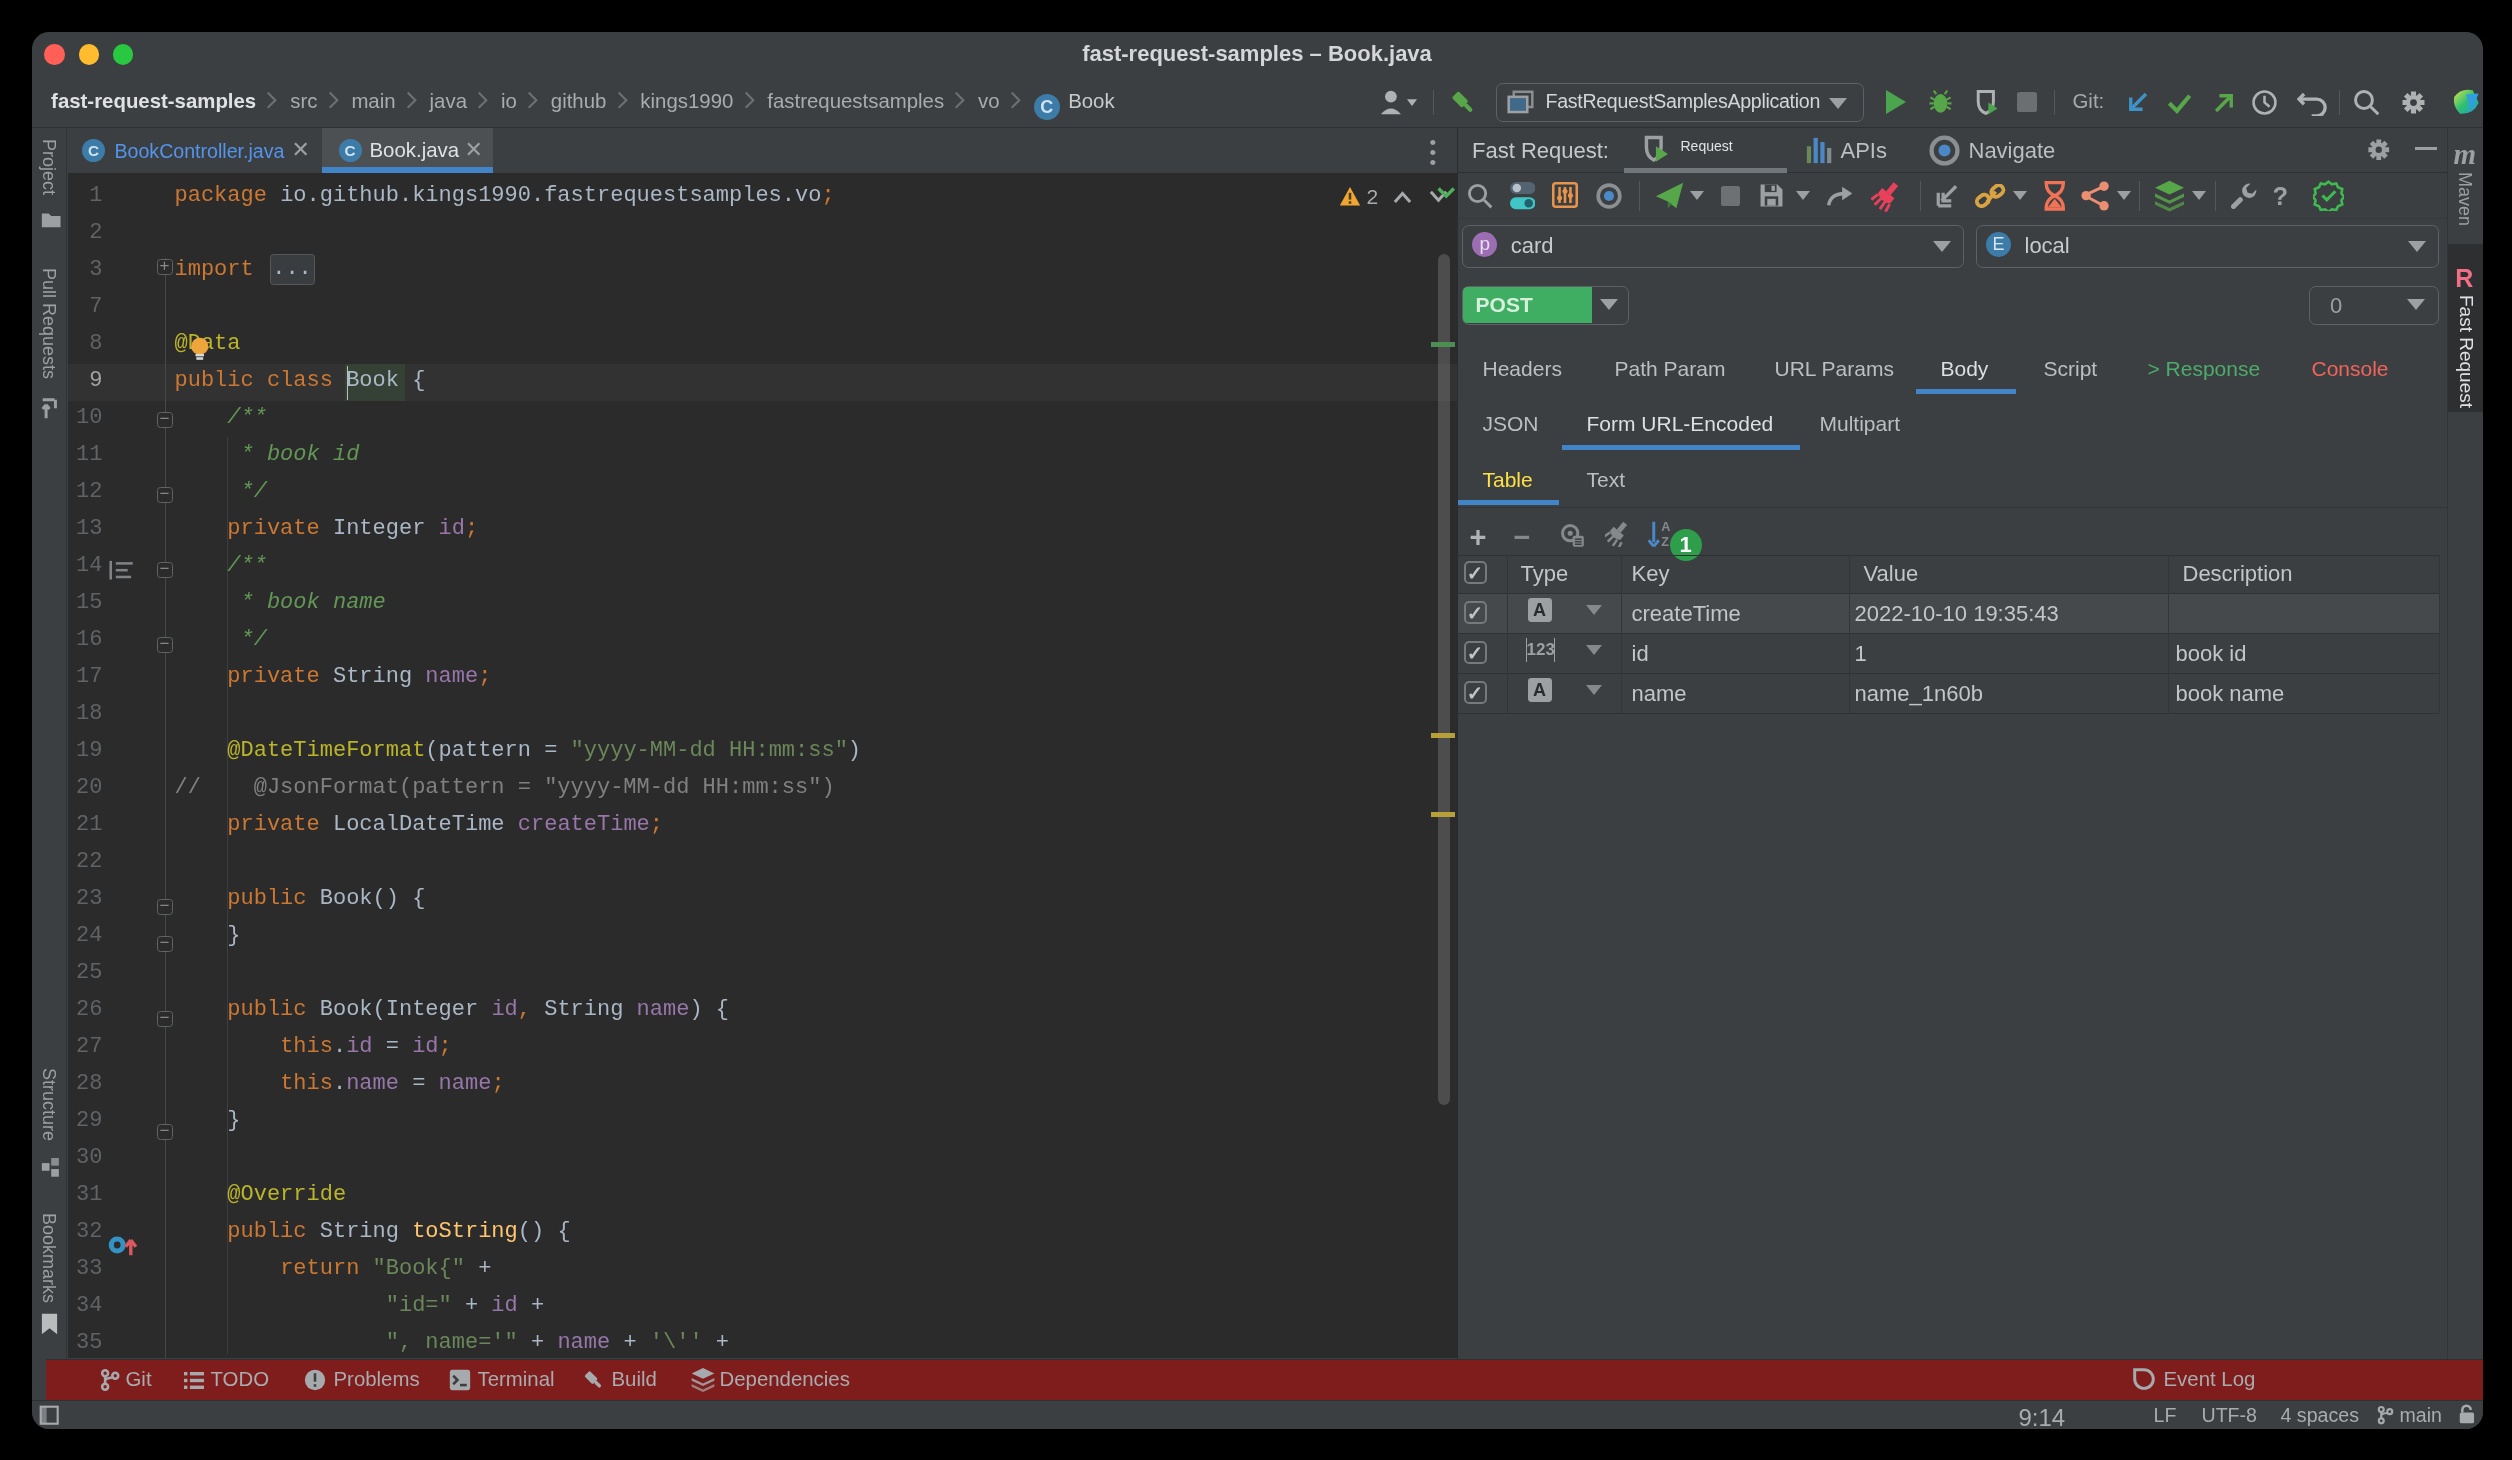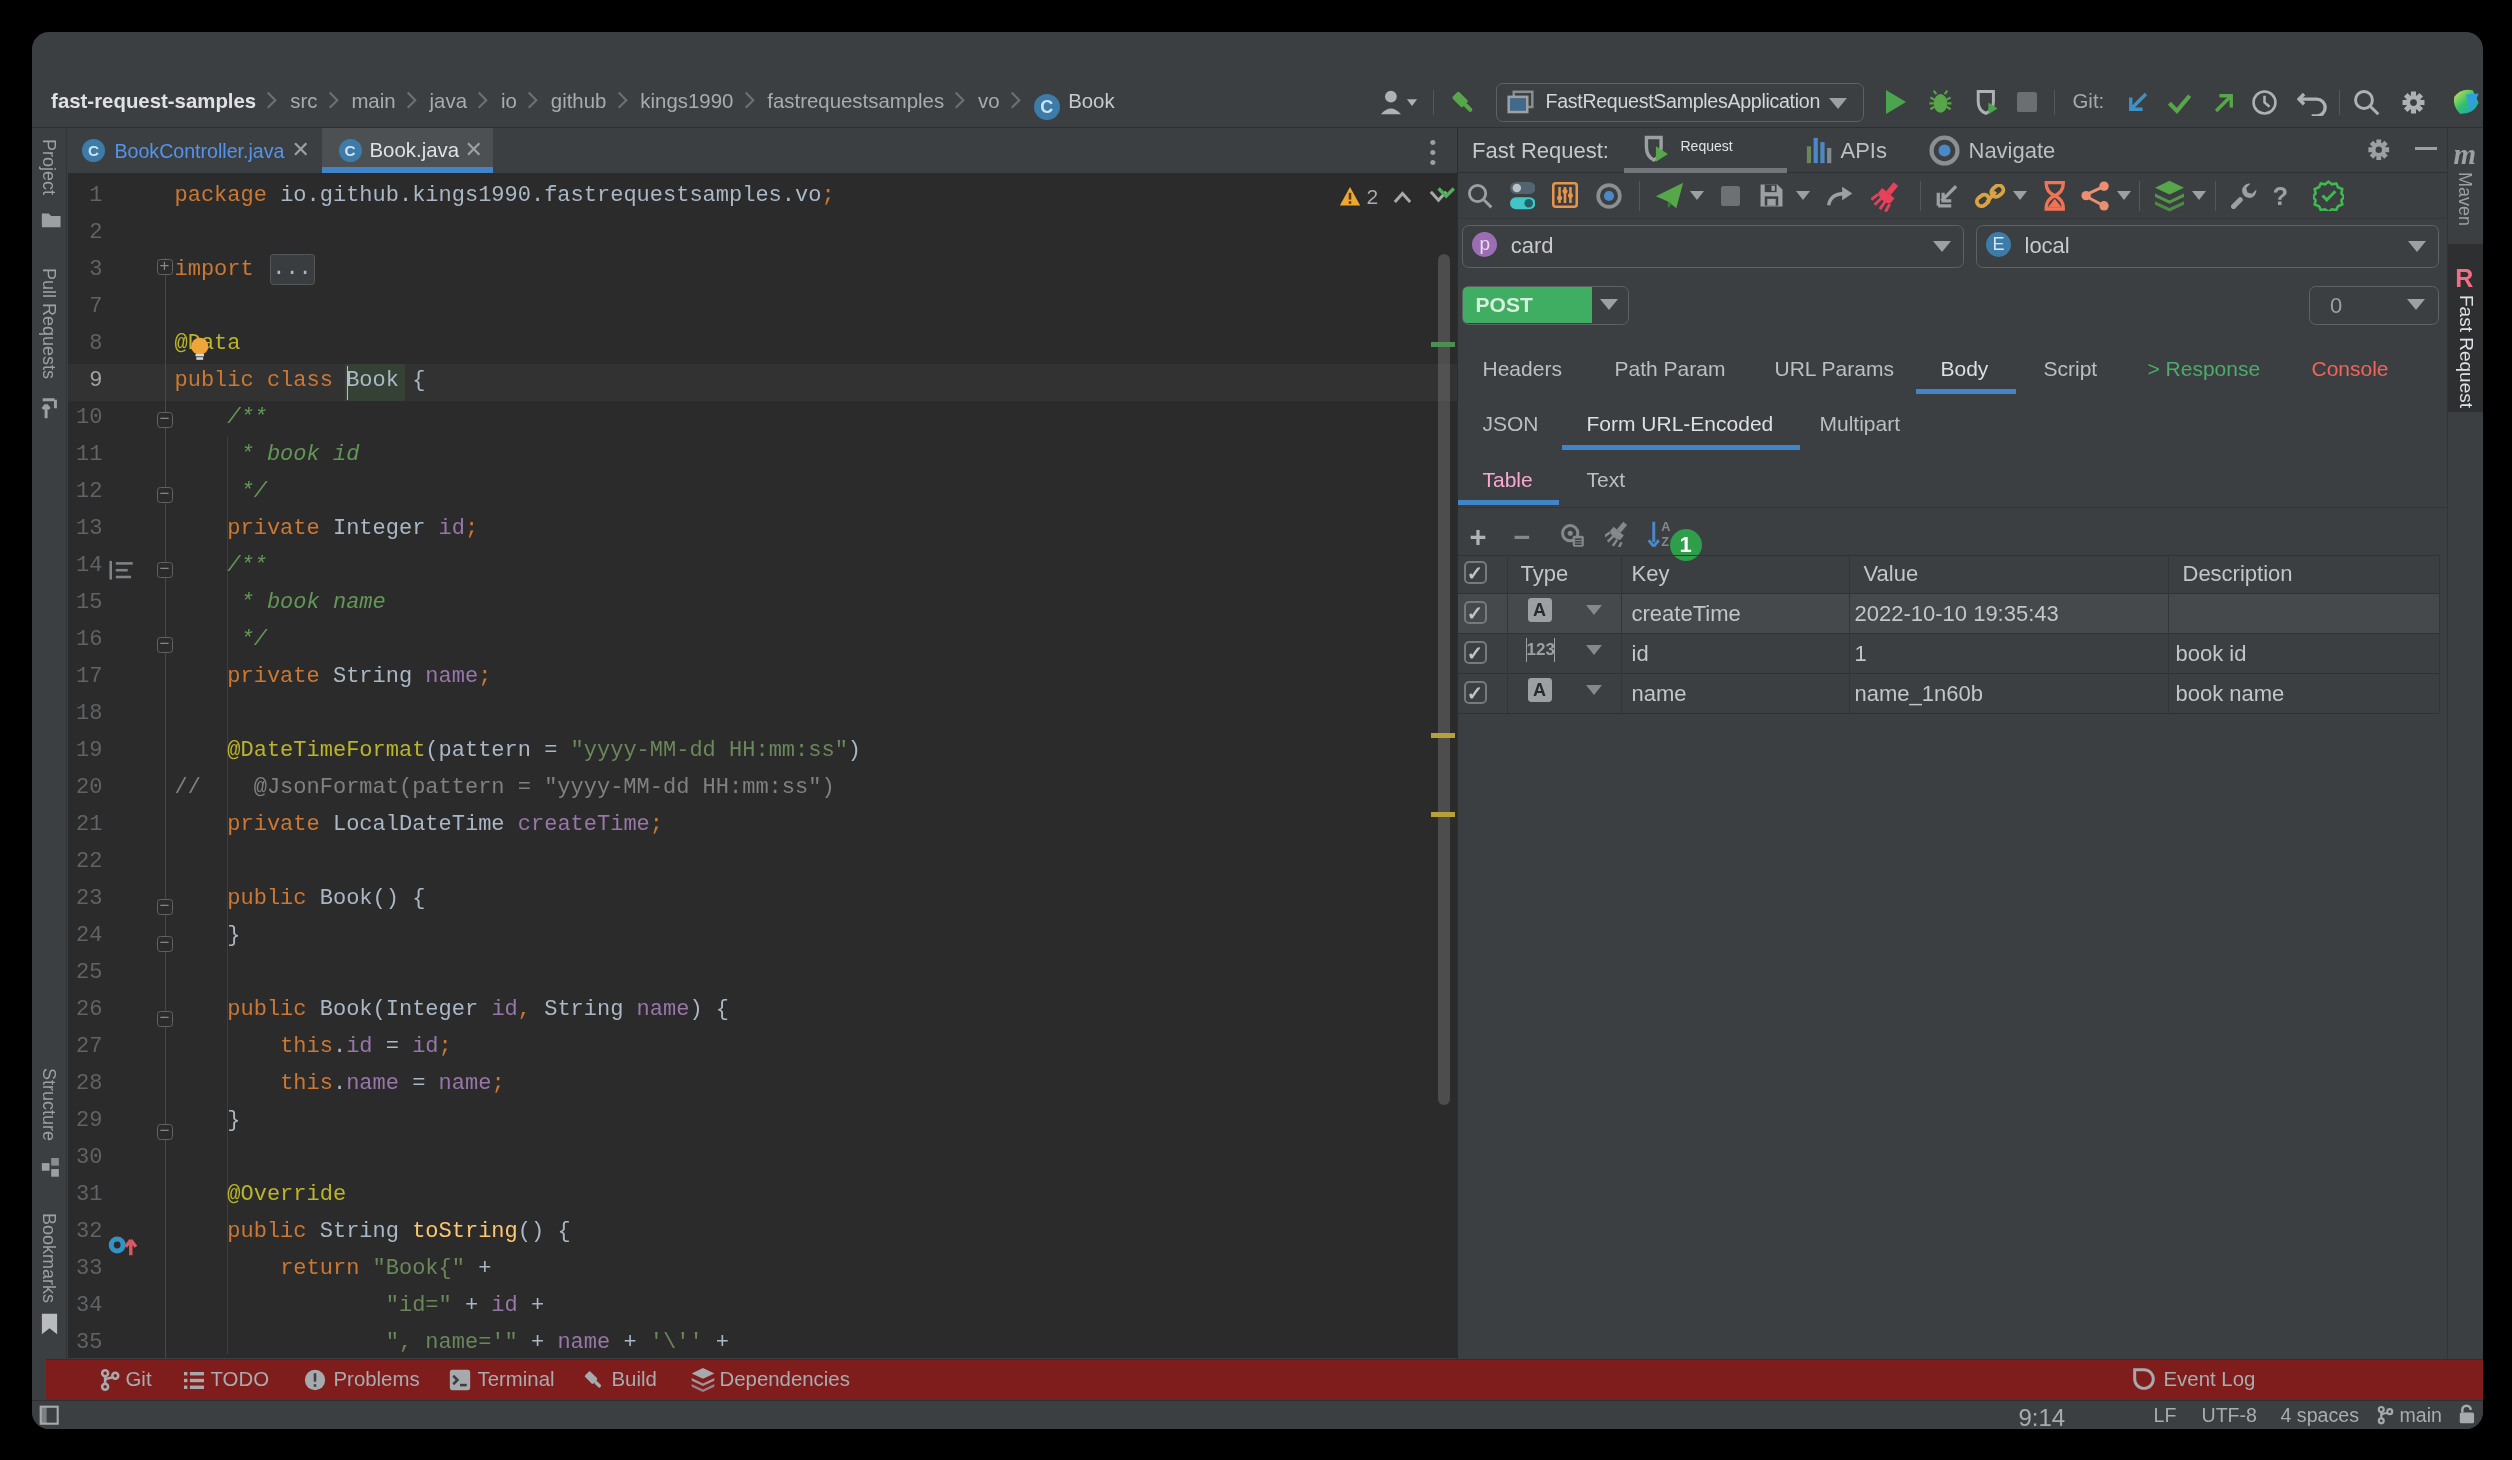--- a/index.html
+++ b/index.html
@@ -17,20 +17,26 @@
 .cicon::before{content:"C"}
 .fold{position:absolute;width:16px;height:16px;border:1.7px solid #5f6366;border-radius:3.4px;color:#87898b;font-size:17px;line-height:12px;text-align:center;background:#2b2b2b}
 .tabx{color:#9da0a2;font-size:22px}
 .ptab{position:absolute;font-size:21px;color:#bcbfc1;white-space:nowrap}
 .chk{position:absolute;width:23px;height:23px;border:2.1px solid #767a7d;border-radius:5.1px;color:#c0c3c5;font-size:19.6px;font-weight:bold;text-align:center;line-height:20.4px}
 .chk::before{content:"\2713"}
 </style></head>
 <body>
 <div class="win">
 
+<div class="abs" style="left:0;top:0;width:2451px;height:46px">
+  <div class="abs" style="left:12.8px;top:12.8px;width:20.4px;height:20.4px;border-radius:50%;background:#ff5f57"></div>
+  <div class="abs" style="left:47px;top:12.8px;width:20.4px;height:20.4px;border-radius:50%;background:#febc2e"></div>
+  <div class="abs" style="left:81px;top:12.8px;width:20.4px;height:20.4px;border-radius:50%;background:#28c840"></div>
+  <div class="abs" style="left:0;top:9.4px;width:2451px;text-align:center;font-size:22px;font-weight:bold;color:#d4d6d9">fast-request-samples – Book.java</div>
+</div>
 
 <div class="abs" id="navbar" style="left:0;top:46px;width:2451px;height:49px">
   <div class="abs ui" style="left:19.6px;top:12px;font-size:20.4px" id="crumbs"><span style="color:#dfe1e5;font-weight:bold">fast-request-samples</span><svg style="margin:0 12.8px 0 10.2px;vertical-align:-2.6px" width="11" height="20.4" viewBox="0 0 13 24">
           <path d="M2 3 L11 12 L2 21" stroke="#6d7073" stroke-width="2.5" fill="none"></path>
         </svg>src<svg style="margin:0 12.8px 0 10.2px;vertical-align:-2.6px" width="11" height="20.4" viewBox="0 0 13 24">
           <path d="M2 3 L11 12 L2 21" stroke="#6d7073" stroke-width="2.5" fill="none"></path>
         </svg>main<svg style="margin:0 12.8px 0 10.2px;vertical-align:-2.6px" width="11" height="20.4" viewBox="0 0 13 24">
           <path d="M2 3 L11 12 L2 21" stroke="#6d7073" stroke-width="2.5" fill="none"></path>
         </svg>java<svg style="margin:0 12.8px 0 10.2px;vertical-align:-2.6px" width="11" height="20.4" viewBox="0 0 13 24">
           <path d="M2 3 L11 12 L2 21" stroke="#6d7073" stroke-width="2.5" fill="none"></path>
@@ -502,21 +508,21 @@
   <div class="ptab" style="left:586px;top:229px">Script</div>
   <div class="ptab" style="left:690px;top:229px;color:#4dab6b">&gt; Response</div>
   <div class="ptab" style="left:854px;top:229px;color:#f0645c">Console</div>
   <div class="abs" style="left:458px;top:261px;width:100px;height:5.1px;background:#4184c7"></div>
 
   <div class="ptab" style="left:25px;top:284px">JSON</div>
   <div class="ptab" style="left:129px;top:284px;color:#dddfe1">Form URL-Encoded</div>
   <div class="ptab" style="left:362px;top:284px">Multipart</div>
   <div class="abs" style="left:104px;top:317px;width:238px;height:5.1px;background:#4184c7"></div>
 
-  <div class="ptab" style="left:25px;top:340px;color:#f9a8d4">Table</div>
+  <div class="ptab" style="left:25px;top:340px;color:#fde047">Table</div>
   <div class="ptab" style="left:129px;top:340px">Text</div>
   <div class="abs" style="left:0;top:372px;width:101px;height:5.1px;background:#4184c7"></div>
   <div class="abs" style="left:0;top:379px;width:989px;height:0.9px;background:#333638"></div>
 
   <div class="abs" style="left:12px;top:393px;font-size:29px;color:#b0b3b5;font-weight:bold">+</div>
   <div class="abs" style="left:56px;top:393px;font-size:29px;color:#85898b;font-weight:bold">−</div>
   <svg class="abs" style="left:102px;top:395px" width="25.5" height="25.5" viewBox="0 0 30 30">
         <circle cx="12" cy="12" r="9" fill="none" stroke="#85898b" stroke-width="3.5"></circle>
         <circle cx="12" cy="12" r="3" fill="#85898b"></circle>
         <rect x="15" y="15" width="13" height="13" rx="2" fill="#85898b"></rect>

